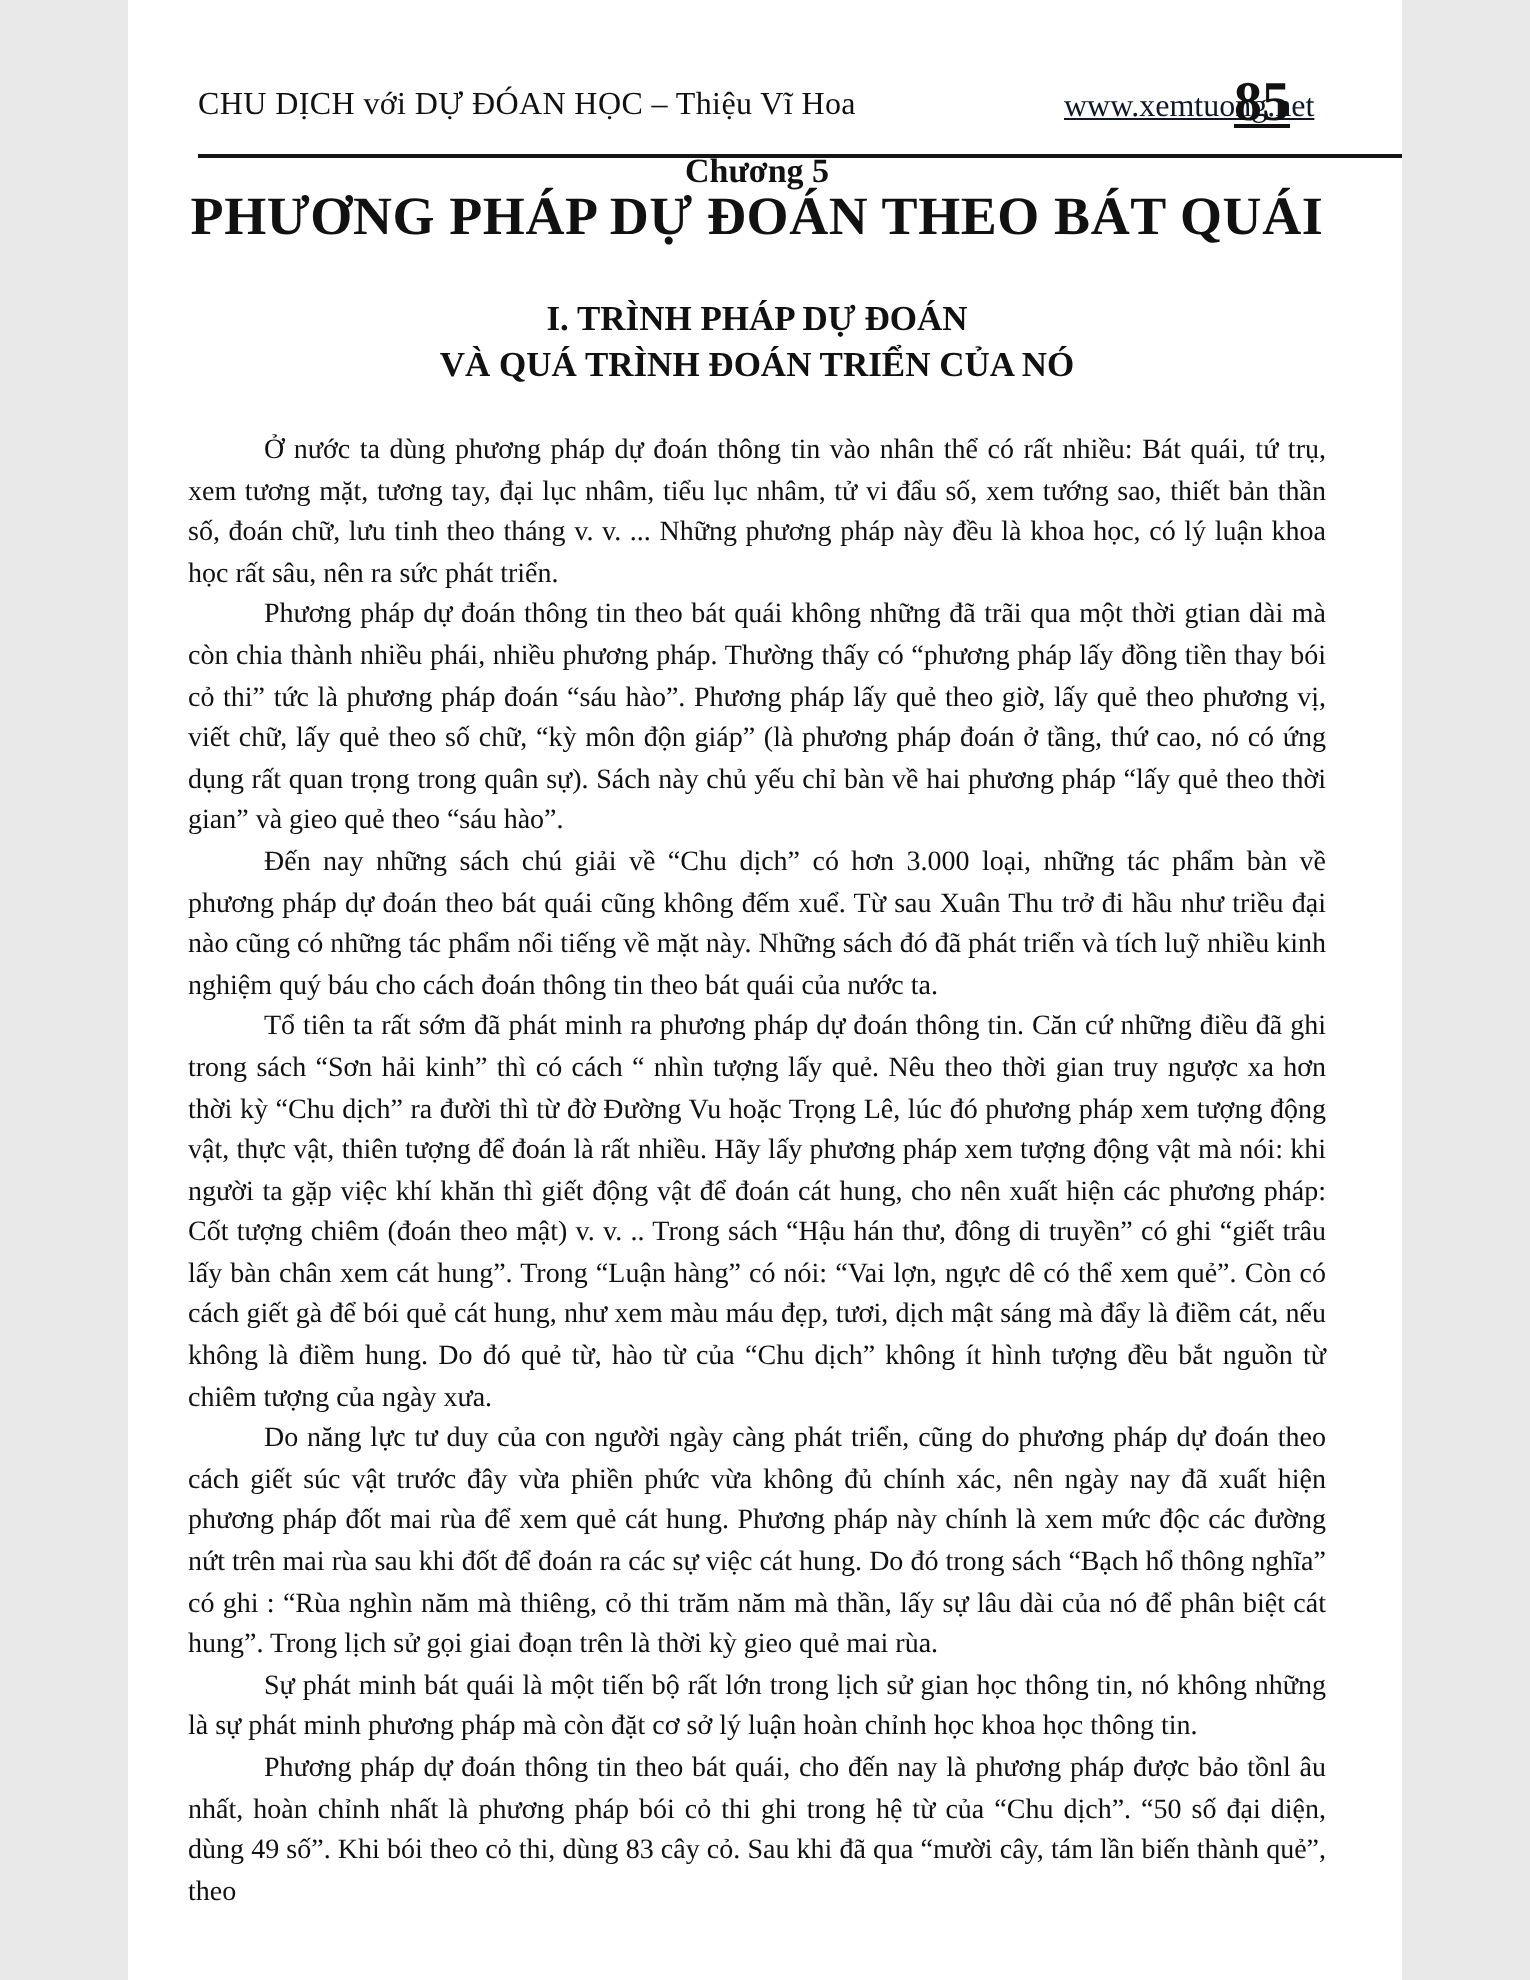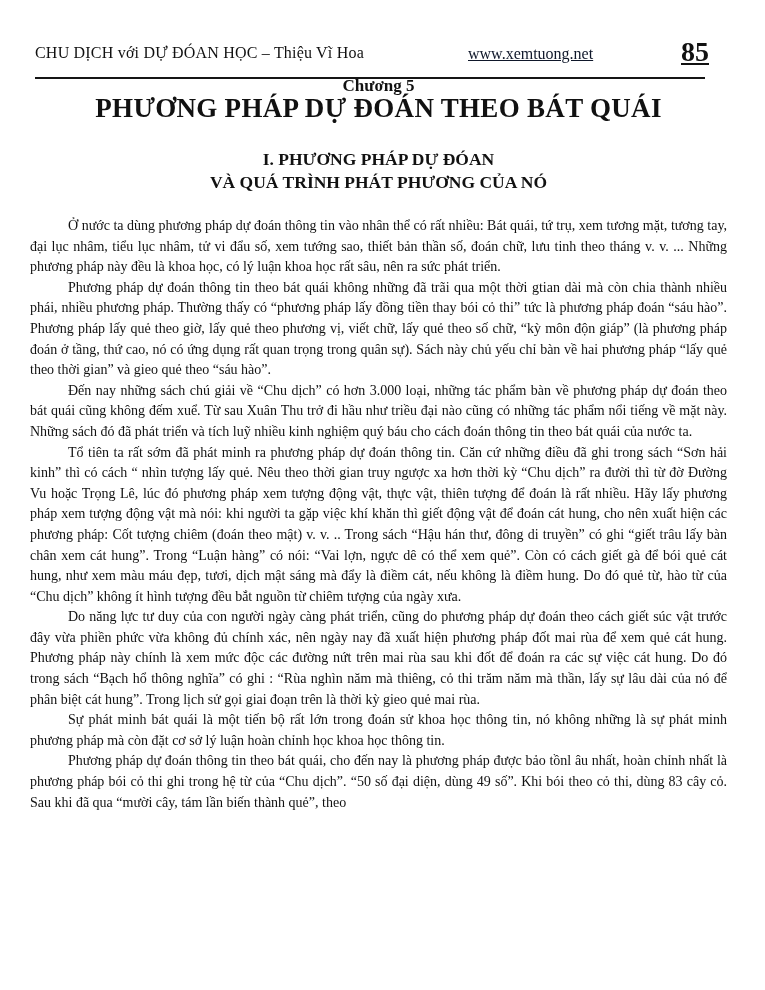--- a/index.html
+++ b/index.html
@@ -1,18 +1,18 @@
 <!DOCTYPE html>
 <html><head>
 <meta charset="utf-8">
 <style>
   html, body { margin: 0; padding: 0; background: #e9e9e9; }
   .page {
     position: relative;
-    width: 765px;
+    width: 637px;
     height: 990px;
     margin: 0 auto;
     background: #ffffff;
     color: #111111;
     font-family: "Liberation Serif", "DejaVu Serif", serif;
     overflow: hidden;
   }
   
   .hdr-book-title {
     position: absolute;
@@ -95,28 +95,28 @@
 
   <div class="hdr-rule"></div>
 
   <div class="content">
 
     <p class="chapter-label">Chương 5</p>
 
     <h1 class="chapter-title">PHƯƠNG PHÁP DỰ ĐOÁN THEO BÁT QUÁI</h1>
 
     <h2 class="section-heading">
-      <span>I. PHƯƠNG PHÁP DỰ ĐÓAN</span><br>
-      <span>VÀ QUÁ TRÌNH PHÁT PHƯƠNG CỦA NÓ</span>
+      <span>I. TRÌNH PHÁP DỰ ĐOÁN</span><br>
+      <span>VÀ QUÁ TRÌNH ĐOÁN TRIỂN CỦA NÓ</span>
     </h2>
 
     <div class="body-text">
       <p>Ở nước ta dùng phương pháp dự đoán thông tin vào nhân thể có rất nhiều: Bát quái, tứ trụ, xem tương mặt, tương tay, đại lục nhâm, tiểu lục nhâm, tử vi đẩu số, xem tướng sao, thiết bản thần số, đoán chữ, lưu tinh theo tháng v. v. ... Những phương pháp này đều là khoa học, có lý luận khoa học rất sâu, nên ra sức phát triển.</p>
       <p>Phương pháp dự đoán thông tin theo bát quái không những đã trãi qua một thời gtian dài mà còn chia thành nhiều phái, nhiều phương pháp. Thường thấy có “phương pháp lấy đồng tiền thay bói cỏ thi” tức là phương pháp đoán “sáu hào”. Phương pháp lấy quẻ theo giờ, lấy quẻ theo phương vị, viết chữ, lấy quẻ theo số chữ, “kỳ môn độn giáp” (là phương pháp đoán ở tầng, thứ cao, nó có ứng dụng rất quan trọng trong quân sự). Sách này chủ yếu chỉ bàn về hai phương pháp “lấy quẻ theo thời gian” và gieo quẻ theo “sáu hào”.</p>
       <p>Đến nay những sách chú giải về “Chu dịch” có hơn 3.000 loại, những tác phẩm bàn về phương pháp dự đoán theo bát quái cũng không đếm xuể. Từ sau Xuân Thu trở đi hầu như triều đại nào cũng có những tác phẩm nổi tiếng về mặt này. Những sách đó đã phát triển và tích luỹ nhiều kinh nghiệm quý báu cho cách đoán thông tin theo bát quái của nước ta.</p>
       <p>Tổ tiên ta rất sớm đã phát  minh ra phương pháp dự đoán thông tin. Căn cứ những điều đã ghi trong sách “Sơn hải kinh” thì có cách “ nhìn tượng lấy quẻ. Nêu theo thời gian truy ngược xa hơn thời kỳ “Chu dịch” ra đười thì từ đờ Đường Vu hoặc Trọng Lê, lúc đó phương pháp xem tượng động vật, thực vật, thiên tượng để đoán là rất nhiều. Hãy lấy phương pháp xem tượng động vật mà nói: khi người ta gặp việc khí khăn thì giết động vật để đoán cát hung, cho nên xuất hiện các phương pháp: Cốt tượng chiêm (đoán theo mật) v. v. .. Trong sách “Hậu hán thư, đông di truyền” có ghi “giết trâu lấy bàn chân xem cát hung”. Trong “Luận hàng” có nói: “Vai lợn, ngực dê có thể xem quẻ”. Còn có cách giết gà để bói quẻ cát hung, như xem màu máu đẹp, tươi, dịch mật sáng mà đẩy là điềm cát, nếu không là điềm hung. Do đó quẻ từ, hào từ của “Chu dịch” không ít hình tượng đều bắt nguồn từ chiêm tượng của ngày xưa.</p>
       <p>Do năng lực tư duy của con người ngày càng phát triển, cũng do phương pháp dự đoán theo cách giết súc vật trước đây vừa phiền phức vừa không đủ chính xác, nên ngày nay đã xuất hiện  phương pháp đốt mai rùa để xem quẻ cát hung. Phương pháp này chính  là xem mức độc các đường nứt trên mai rùa sau khi đốt để đoán ra các sự việc cát hung. Do đó trong sách “Bạch hổ thông nghĩa” có ghi : “Rùa nghìn năm mà thiêng, cỏ thi trăm năm mà thần, lấy sự lâu dài của nó để phân biệt cát hung”. Trong lịch sử gọi giai đoạn trên là thời kỳ gieo quẻ mai rùa.</p>
-      <p>Sự phát minh bát quái là một tiến bộ rất lớn trong đoán sử khoa học thông tin, nó không những là sự phát minh phương pháp mà còn đặt cơ sở lý luận hoàn chỉnh học khoa học thông tin.</p>
+      <p>Sự phát minh bát quái là một tiến bộ rất lớn trong lịch sử gian học thông tin, nó không những là sự phát minh phương pháp mà còn đặt cơ sở lý luận hoàn chỉnh học khoa học thông tin.</p>
       <p>Phương pháp dự đoán thông tin theo bát quái, cho đến nay là phương pháp được bảo tồnl âu nhất, hoàn chỉnh nhất là phương pháp bói cỏ thi ghi trong hệ từ của “Chu dịch”. “50 số đại diện, dùng 49 số”. Khi bói theo cỏ thi, dùng 83 cây cỏ. Sau khi đã qua “mười cây, tám lần biến thành quẻ”, theo</p>
     </div>
 
   </div>
 </div>
 
 </body></html>

